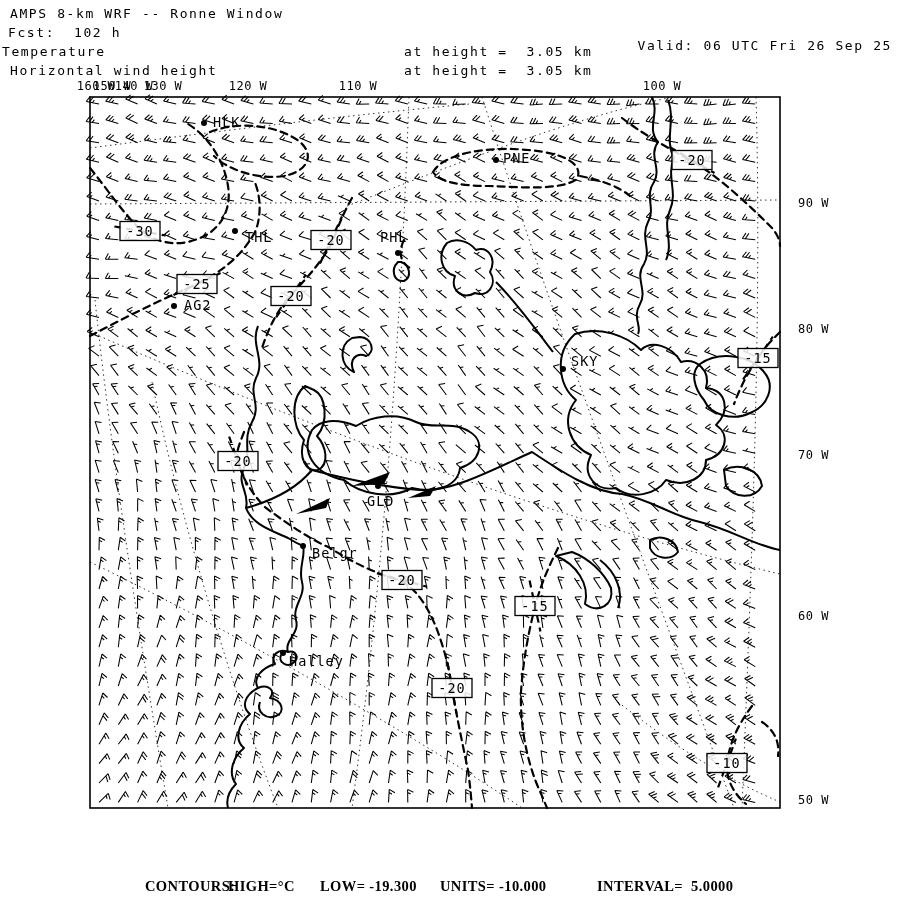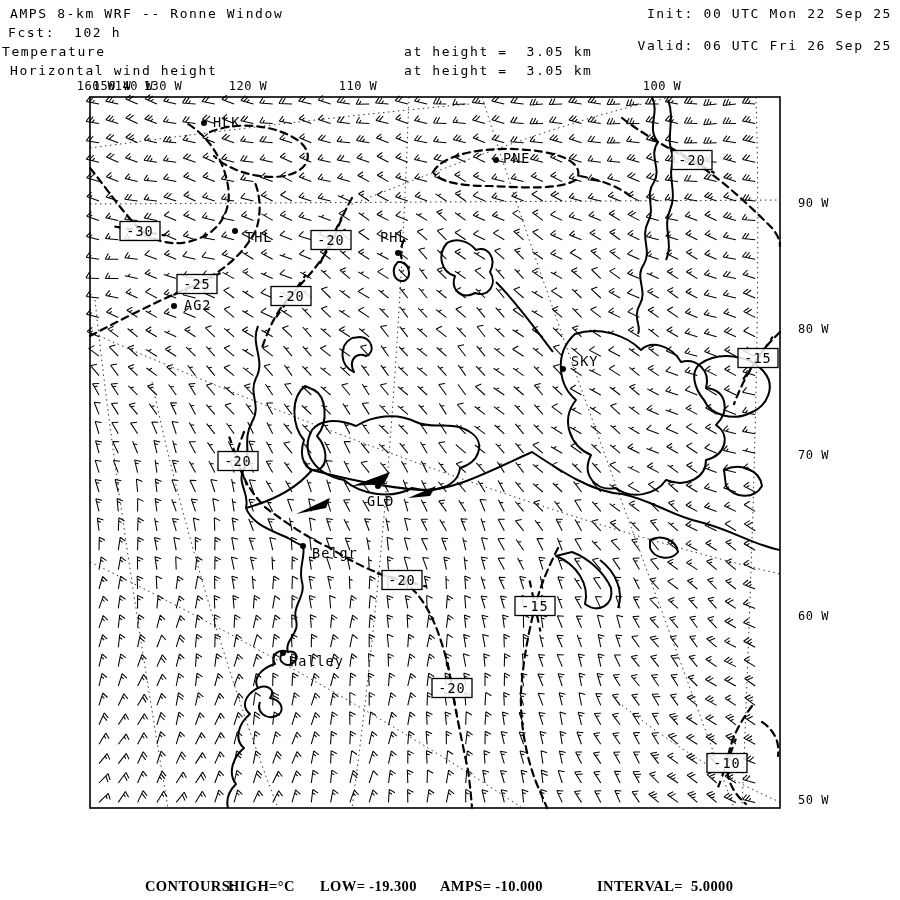--- a/index.html
+++ b/index.html
@@ -8,21 +8,20 @@
   .hdr{position:absolute;font-size:13px;letter-spacing:1.6px;white-space:pre;line-height:15px;}
   .ftr{position:absolute;top:878px;font-family:"Liberation Serif",serif;font-weight:bold;
        font-size:14.5px;letter-spacing:.4px;white-space:pre;}
   svg text{font-family:"DejaVu Sans Mono",monospace;}
 </style>
 </head>
 <body>
 
 <div id="page">
   <div class="hdr" style="left:10px;top:6px">AMPS 8-km WRF -- Ronne Window</div>
-  <div class="hdr" style="right:8px;top:6px">Init: 00 UTC Mon 22 Sep 25</div>
   <div class="hdr" style="left:8px;top:25px">Fcst:  102 h</div>
   <div class="hdr" style="right:8px;top:38px">Valid: 06 UTC Fri 26 Sep 25</div>
   <div class="hdr" style="left:2px;top:44px">Temperature</div>
   <div class="hdr" style="left:404px;top:44px">at height =  3.05 km</div>
   <div class="hdr" style="left:10px;top:63px">Horizontal wind height</div>
   <div class="hdr" style="left:404px;top:63px">at height =  3.05 km</div>
 
   <svg id="mapsvg" width="900" height="860" viewBox="0 0 900 860" style="position:absolute;left:0;top:0">
       <path d="M90,204 L780,200" fill="none" stroke="#000000" stroke-width="0.8" stroke-dasharray="1.5 3.5"></path>
       <path d="M409,97 C402,290 388,540 352,808" fill="none" stroke="#000000" stroke-width="0.8" stroke-dasharray="1.5 3.5"></path>
@@ -132,15 +131,15 @@
       <text x="798" y="207" font-size="12px" letter-spacing="0.5px" fill="#000000">90 W</text>
       <text x="798" y="333" font-size="12px" letter-spacing="0.5px" fill="#000000">80 W</text>
       <text x="798" y="459" font-size="12px" letter-spacing="0.5px" fill="#000000">70 W</text>
       <text x="798" y="620" font-size="12px" letter-spacing="0.5px" fill="#000000">60 W</text>
       <text x="798" y="804" font-size="12px" letter-spacing="0.5px" fill="#000000">50 W</text>
     </svg>
 
   <div class="ftr" style="left:145px">CONTOURS:</div>
   <div class="ftr" style="left:228px">HIGH=°C</div>
   <div class="ftr" style="left:320px">LOW= -19.300</div>
-  <div class="ftr" style="left:440px">AMPS= -10.000</div>
+  <div class="ftr" style="left:440px">UNITS= -10.000</div>
   <div class="ftr" style="left:597px">INTERVAL=  5.0000</div>
 </div>
 
 </body></html>

